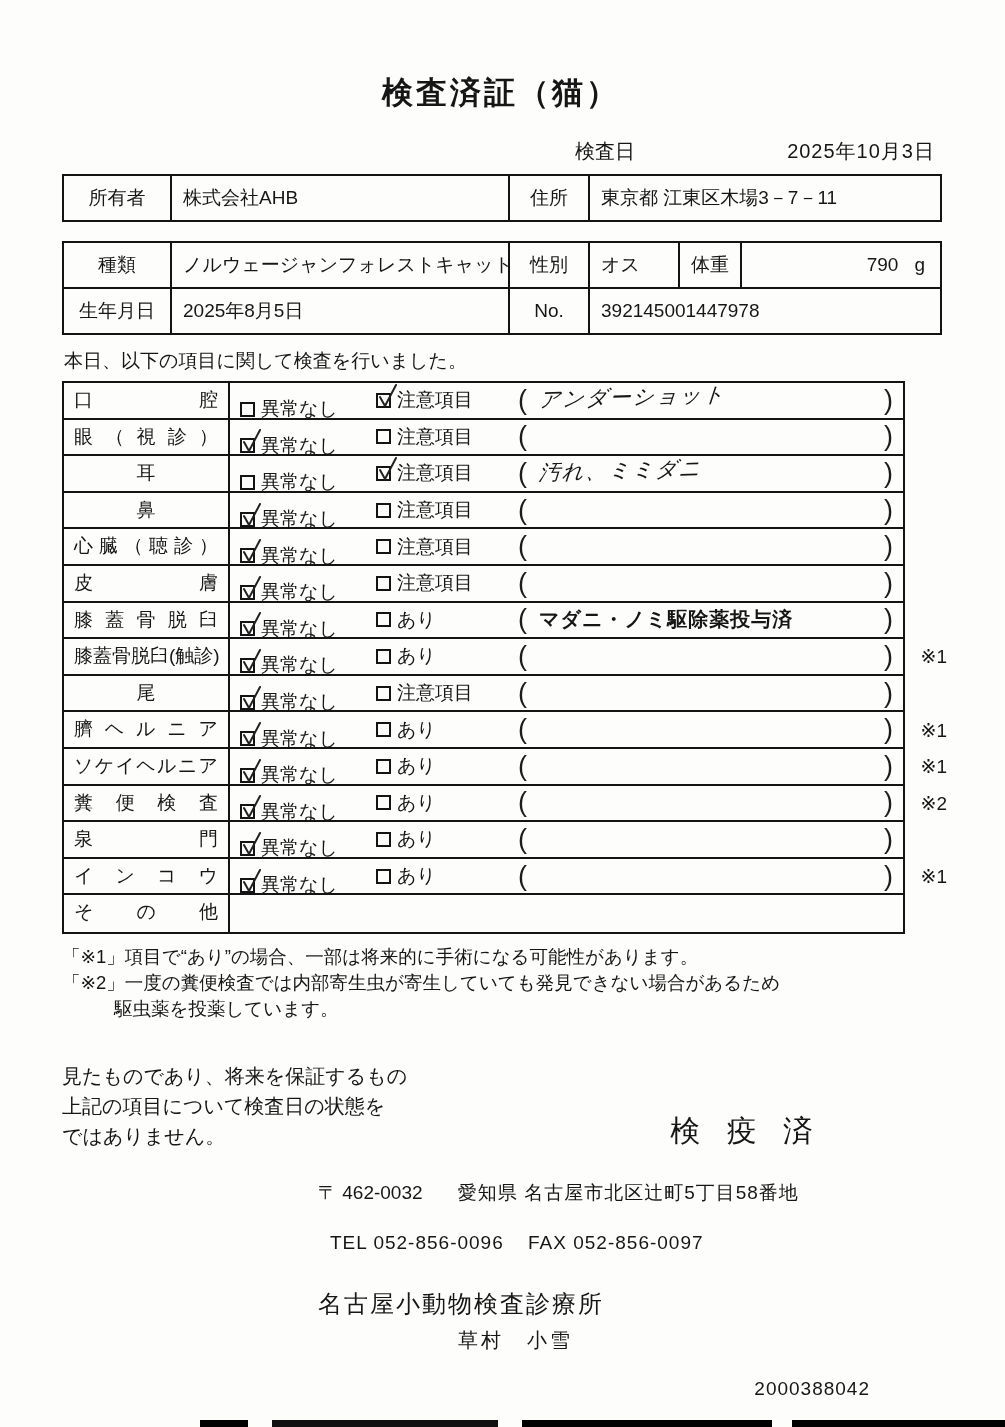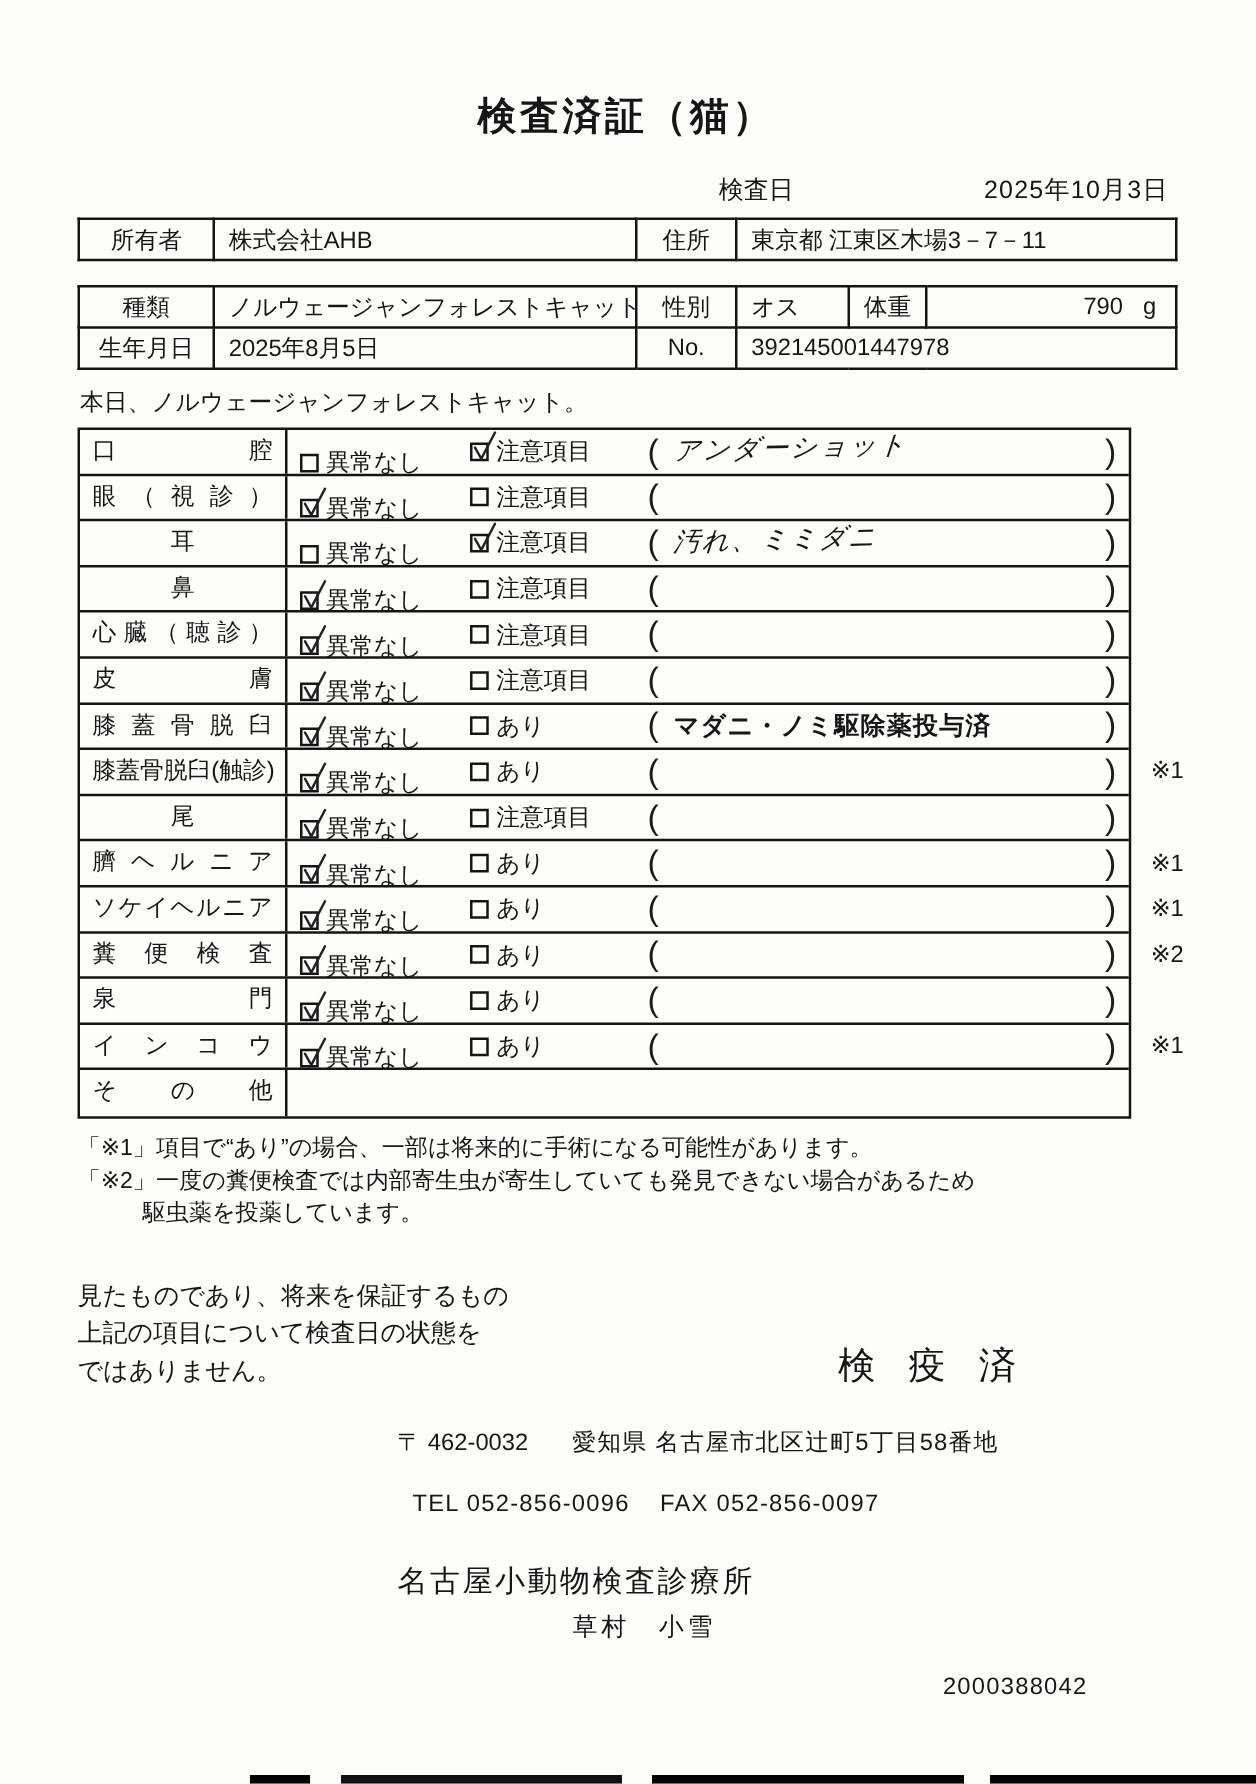--- a/index.html
+++ b/index.html
@@ -13,21 +13,21 @@
   }
   .page { position:relative; width:100%; height:100%; padding:72px 65px 0 62px; }
 
   .title { text-align:center; font-size:31px; font-weight:600; letter-spacing:3px; margin-bottom:24px; }
 
   .date-row { position:relative; height:30px; margin-bottom:6px; font-size:20px; }
   .date-label { position:absolute; left:513px; top:0; }
   .date-value { position:absolute; right:5px; top:0; letter-spacing:1px; }
 
   table.info { border-collapse:collapse; width:878px; table-layout:fixed; }
-  table.info td { border:2px solid #141414; height:33px; font-size:19px; padding:0 11px; overflow:hidden; white-space:nowrap; }
+  table.info td { border:2px solid #141414; height:46px; font-size:19px; padding:0 11px; overflow:hidden; white-space:nowrap; }
   table.info td.hd { text-align:center; padding:0 4px; }
   .owner-table { margin-bottom:19px; }
   .weight-cell { display:flex; align-items:center; justify-content:flex-end; gap:16px; padding-right:4px; }
 
   .intro { font-size:19px; margin:13px 0 7px 2px; }
 
   .main-table { position:relative; width:843px; border:2px solid #141414; }
   .irow { position:relative; display:flex; align-items:stretch; height:36.6px; border-bottom:2px solid #141414; }
   .irow:last-child { border-bottom:none; }
   .ilabel {
@@ -129,21 +129,21 @@
     </tr>
     <tr>
       <td class="hd">生年月日</td>
       <td>2025年8月5日</td>
       <td class="hd">No.</td>
       <td colspan="3">392145001447978</td>
     </tr>
   </tbody>
     </table>
 
-  <div class="intro">本日、ノルウェージャンフォレストキャット。</div>
+  <div class="intro">本日、以下の項目に関して検査を行いました。</div>
 
   <div class="main-table" id="inspection-rows">
       <div class="irow">
         <div class="ilabel">口腔</div>
         <div class="icontent">
           <span class="opt opt1">
             <span class="checkbox"></span>
             <span class="optlabel">異常なし</span>
           </span>
           <span class="opt opt2">

